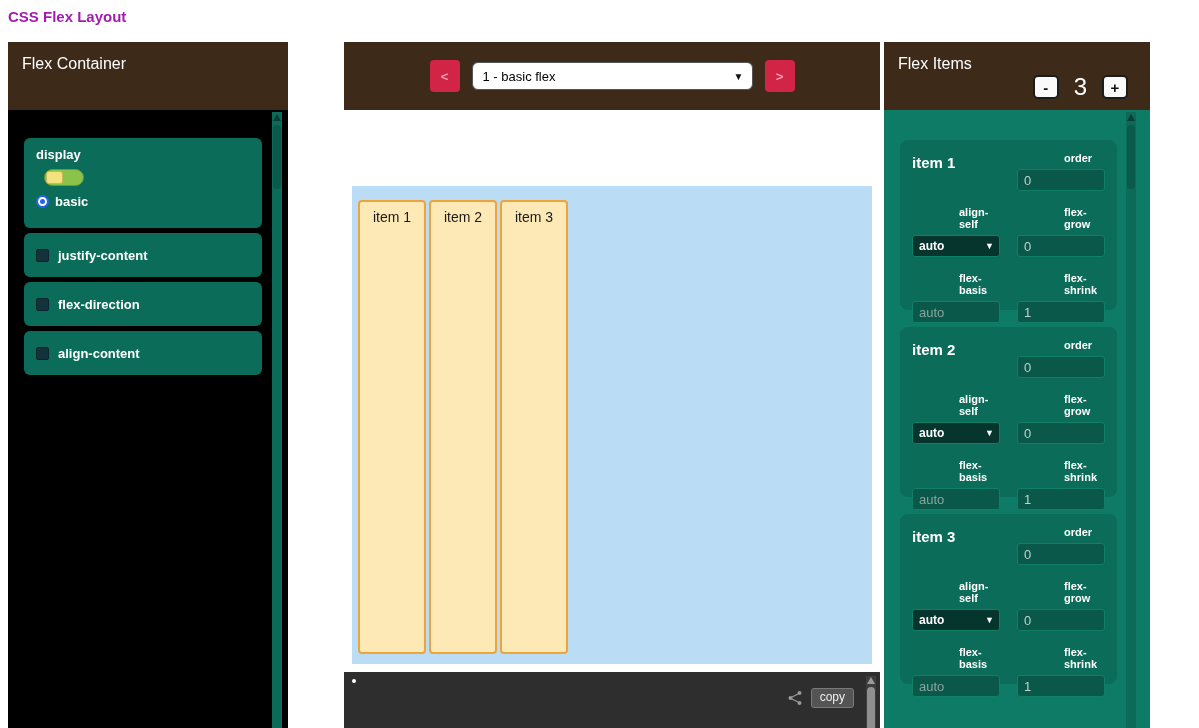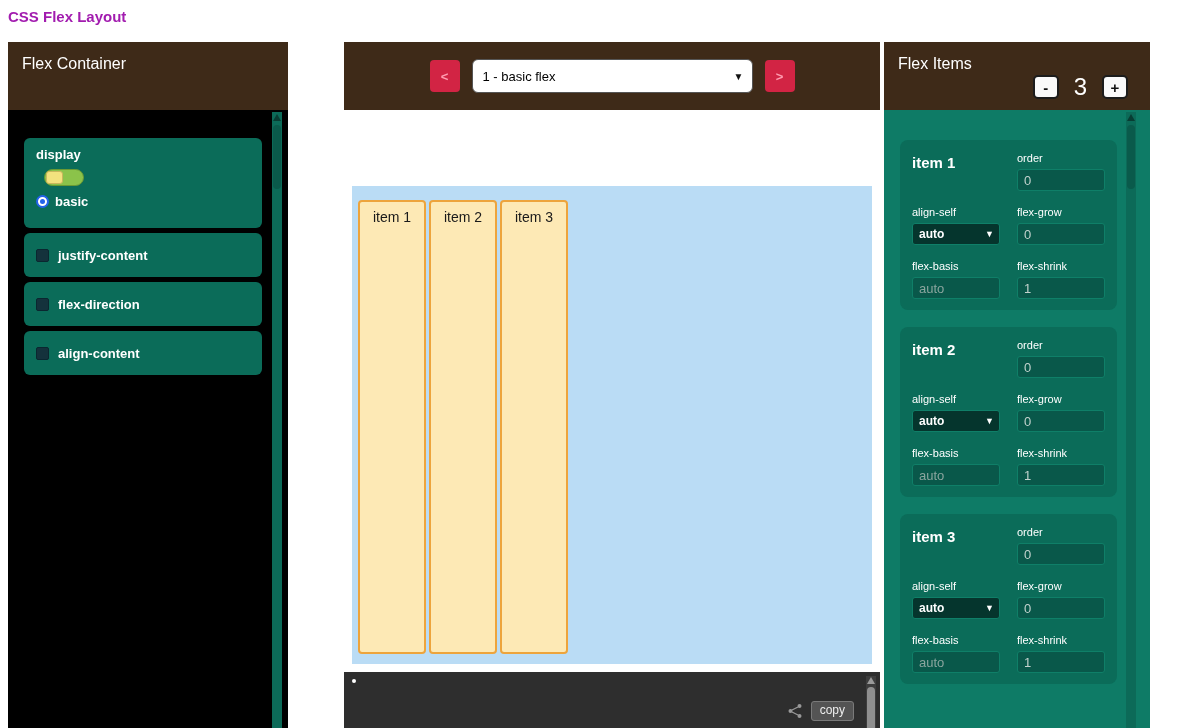--- a/index.html
+++ b/index.html
@@ -35,44 +35,44 @@
   .vscroll { position: absolute; top: 2px; bottom: 0; width: 10px; background: #0c6a58; }
   .col-left .vscroll { right: 6px; }
   .col-right .vscroll { right: 14px; }
   .arrow-up { width: 0; height: 0; border-left: 4px solid transparent; border-right: 4px solid transparent; border-bottom: 7px solid #083d33; margin: 2px auto 0; cursor: pointer; }
   .vthumb { margin: 4px auto 0; width: 8px; height: 64px; background: #0a5a4b; border-radius: 4px; cursor: pointer; }
 
   
   .mid-controls { position: absolute; left: 0; right: 0; top: 0; height: 68px; display: flex; align-items: center; justify-content: center; gap: 12px; }
   .nav-btn { width: 30px; height: 32px; background: #d22444; color: #ff9db1; border: none; border-radius: 4px; font-size: 13px; font-weight: bold; cursor: pointer; font-family: "Liberation Sans", sans-serif; }
   .sel-wrap { position: relative; display: inline-block; }
-  .example-select { width: 281px; height: 34px; appearance: none; -webkit-appearance: none; background: #fff; border: 1px solid #555; border-radius: 6px; font-size: 13px; padding: 0 26px 0 10px; color: #000; font-family: "Liberation Sans", sans-serif; }
+  .example-select { width: 281px; height: 28px; appearance: none; -webkit-appearance: none; background: #fff; border: 1px solid #555; border-radius: 6px; font-size: 13px; padding: 0 26px 0 10px; color: #000; font-family: "Liberation Sans", sans-serif; }
   .sel-caret { position: absolute; right: 9px; top: 50%; transform: translateY(-50%); font-size: 10px; color: #111; pointer-events: none; }
 
   .flex-preview { position: absolute; left: 8px; top: 76px; width: 520px; height: 478px; background: #badcf5; display: flex; align-items: stretch; padding: 14px 8px 10px 6px; }
   .flex-item { width: 68px; margin-right: 3px; background: #fde9b5; border: 2px solid #eda43c; border-radius: 4px; font-size: 14px; color: #1a1a1a; text-align: center; padding-top: 7px; }
 
   .code-panel { position: absolute; left: 0; top: 562px; width: 536px; height: 124px; background: #2e2e2e; }
   .code-dot { position: absolute; left: 8px; top: 7px; width: 4px; height: 4px; background: #fff; border-radius: 50%; }
-  .code-toolbar { position: absolute; top: 29px; right: 26px; display: flex; align-items: center; gap: 8px; }
+  .code-toolbar { position: absolute; top: 16px; right: 26px; display: flex; align-items: center; gap: 8px; }
   .copy-btn { background: #545454; border: 1px solid #7a7a7a; color: #eee; font-size: 12px; padding: 1px 8px 3px; border-radius: 3px; cursor: pointer; font-family: "Liberation Sans", sans-serif; }
   .code-lines { position: absolute; left: 20px; top: 42px; font-family: "DejaVu Sans Mono", monospace; font-size: 13px; line-height: 19px; color: #f2f2f2; white-space: pre; }
   .code-scroll { position: absolute; right: 4px; top: 4px; bottom: 2px; width: 10px; background: #3d3d3d; }
   .code-scroll .arrow-up { border-bottom-color: #9a9a9a; margin-top: 1px; }
   .code-thumb { margin: 3px auto 0; width: 8px; height: 46px; background: #8f8f8f; border-radius: 4px; cursor: pointer; }
 
   
   .count-controls { position: absolute; right: 22px; bottom: 9px; display: flex; align-items: center; gap: 15px; }
   .count-btn { width: 26px; height: 24px; background: #fafafa; border: 2px solid #1c1c1c; border-radius: 5px; font-size: 15px; font-weight: bold; color: #111; line-height: 1; cursor: pointer; padding: 0; font-family: "Liberation Sans", sans-serif; }
   .item-count { font-size: 24px; color: #fff; }
 
   .item-card { margin: 17px 33px 0 16px; height: 170px; background: #0b6c59; border-radius: 8px; padding: 12px; display: grid; grid-template-columns: 1fr 1fr; column-gap: 17px; row-gap: 15px; align-content: start; }
   .item-card.first { margin-top: 30px; }
   .card-title { font-size: 15px; font-weight: bold; color: #fff; padding-top: 2px; }
-  .field-label { font-size: 11px; font-weight: normal; color: #fff; margin-bottom: 5px; display: block; }
+  .field-label { font-size: 11px; font-weight: bold; color: #fff; margin-bottom: 5px; display: block; margin-left: 47px; }
   .field-input { width: 100%; height: 22px; background: #09584a; border: 1px solid #0f7f68; border-radius: 3px; color: #c2d2cd; font-size: 13px; padding: 0 6px; font-family: "Liberation Sans", sans-serif; }
   .field-input::placeholder { color: #8aa59e; }
   .field-select { width: 100%; height: 22px; appearance: none; -webkit-appearance: none; background: #05352d; color: #fff; font-weight: bold; font-size: 12px; border: 1px solid #0f7f68; border-radius: 3px; padding: 0 18px 0 6px; cursor: pointer; font-family: "Liberation Sans", sans-serif; }
   .fs-caret { color: #fff; font-size: 9px; right: 6px; }
 </style>
 </head>
 <body>
 
 <div class="page-title">CSS Flex Layout</div>
 

